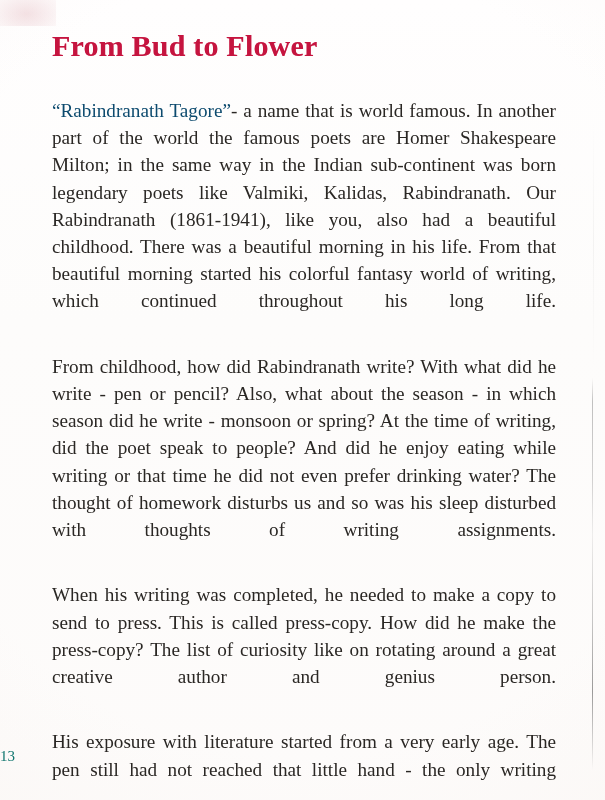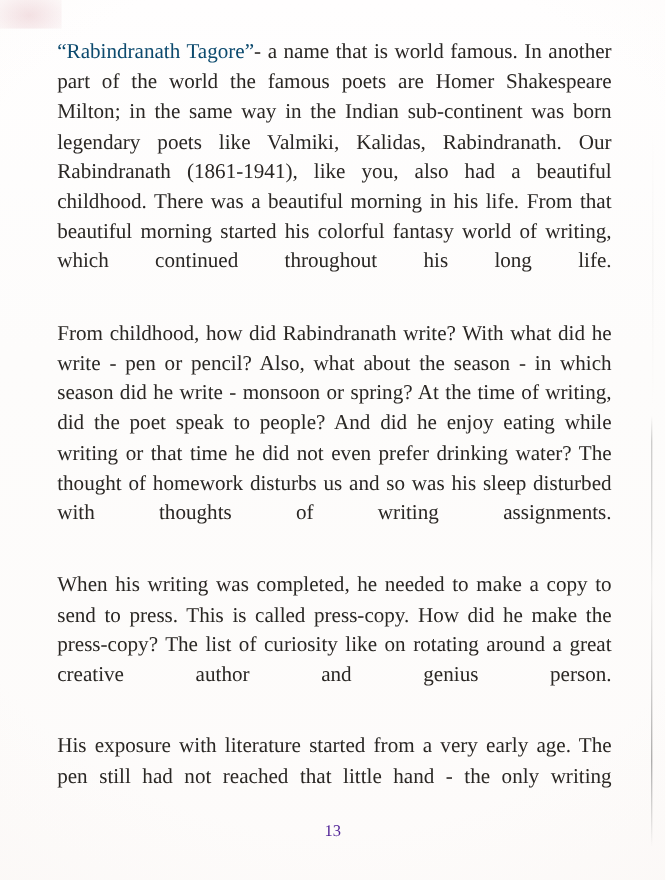--- a/index.html
+++ b/index.html
@@ -117,39 +117,39 @@
 
   .name-highlight {
     color: #0c4a6e;
   }
 
   .folio {
     position: absolute;
     left: 0;
     right: 0;
     top: 747px;
-    text-align: center;
     font-size: 15px;
     line-height: 18px;
-    color: #4c1d95;
+    color: #0f766e;
     font-family: "Liberation Serif", "DejaVu Serif", serif;
   }
 </style>
 </head>
 <body>
 
 <div class="page">
 
   <div class="paper-tint"></div>
   <div class="corner-smudge"></div>
   <div class="gutter-line"></div>
   <div class="gutter-line-2"></div>
 
   <div class="content">
 
+    <h1 class="chapter-title">From Bud to Flower</h1>
 
     <div class="body-copy">
 
       <p class="para"><span class="name-highlight">“Rabindranath Tagore”</span><span>- a name that is world famous. In another part of the world the famous poets are Homer Shakespeare Milton; in the same way in the Indian sub-continent was born legendary poets like Valmiki, Kalidas, Rabindranath. Our Rabindranath (1861-1941), like you, also had a beautiful childhood. There was a beautiful morning in his life. From that beautiful morning started his colorful fantasy world of writing, which continued throughout his long life.</span></p>
 
       <p class="para">From childhood, how did Rabindranath write? With what did he write - pen or pencil? Also, what about the season - in which season did he write - monsoon or spring? At the time of writing, did the poet speak to people? And did he enjoy eating while writing or that time he did not even prefer drinking water? The thought of homework disturbs us and so was his sleep disturbed with thoughts of writing assignments.</p>
 
       <p class="para">When his writing was completed, he needed to make a copy to send to press. This is called press-copy. How did he make the press-copy? The list of curiosity like on rotating around a great creative author and genius person.</p>
 
       <p class="para">His exposure with literature started from a very early age. The pen still had not reached that little hand - the only writing</p>

